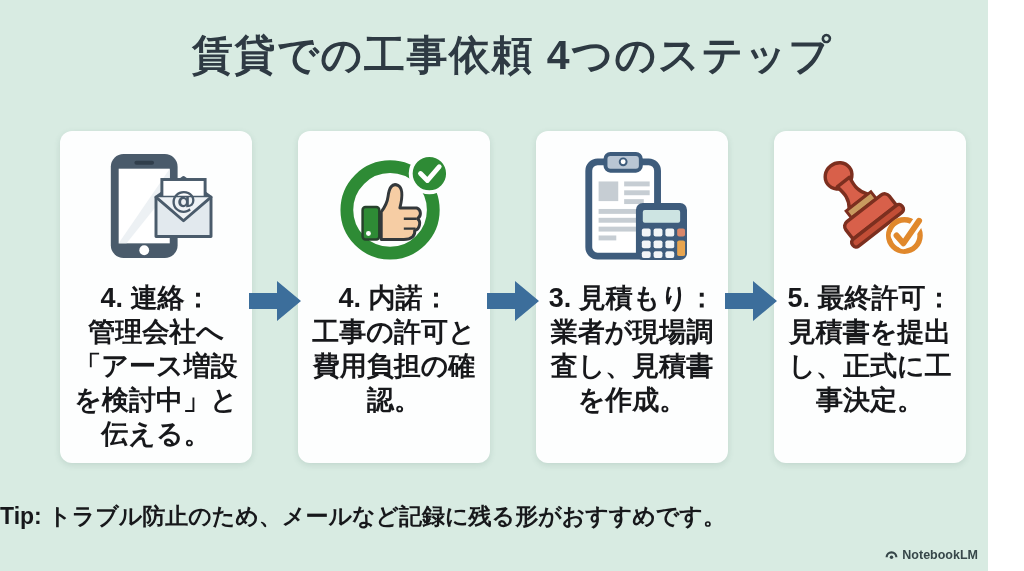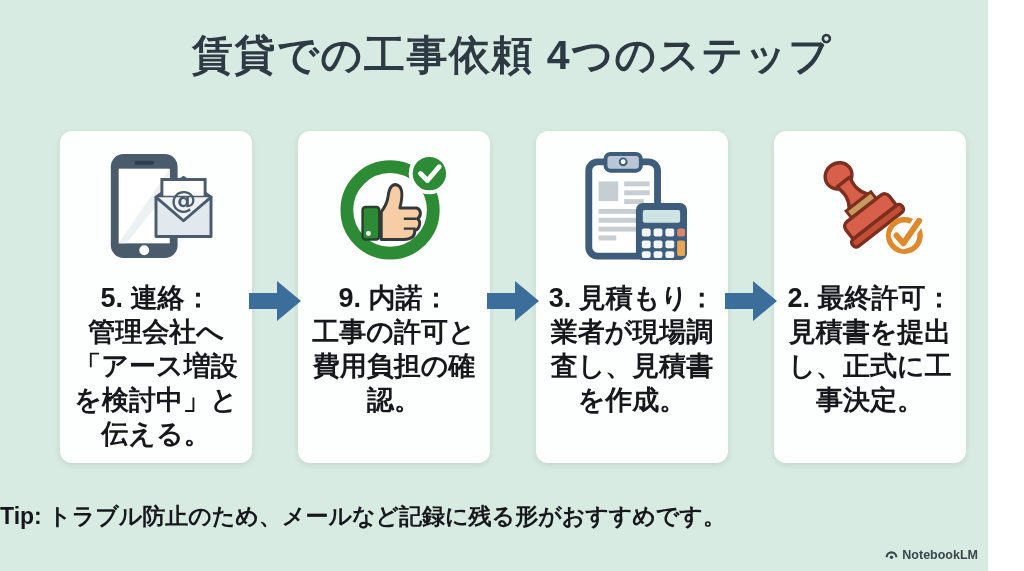--- a/index.html
+++ b/index.html
@@ -68,40 +68,40 @@
           <rect x="22" y="17" width="52" height="76" fill="#ffffff"></rect>
           <polygon points="22,93 74,17 74,38 30,93" fill="#edf1f4"></polygon>
           <circle cx="48" cy="100" r="5" fill="#ffffff"></circle>
           <polygon points="60,46 88,26 116,46" fill="#f2f5f7" stroke="#4a5b6b" stroke-width="3" stroke-linejoin="round"></polygon>
           <rect x="66" y="28" width="44" height="36" fill="#ffffff" stroke="#4a5b6b" stroke-width="3"></rect>
           <path d="M60,46 L116,46 L116,86 L60,86 Z" fill="#e2e9ee" stroke="#4a5b6b" stroke-width="3" stroke-linejoin="round"></path>
           <path d="M60,46 L88,70 L116,46" fill="#eef2f5" stroke="#4a5b6b" stroke-width="3" stroke-linejoin="round"></path>
           <text x="88" y="58" font-size="26" font-weight="bold" fill="#4a5b6b" text-anchor="middle" font-family="DejaVu Sans, sans-serif">@</text>
         </svg>
       </div>
-      <div class="card-text">5. 連絡：
+      <div class="card-text">4. 連絡：
 管理会社へ
 「アース増設
 を検討中」と
 伝える。</div>
     </div>
 
     <div class="card">
       <div class="icon-wrap">
         <svg width="118" height="110" viewBox="0 0 120 112">
           <circle cx="56" cy="59" r="44" fill="none" stroke="#2e8b35" stroke-width="13"></circle>
           <rect x="28" y="56" width="17" height="33" rx="3" fill="#2e8b35" stroke="#27422c" stroke-width="2.5"></rect>
           <circle cx="34" cy="83" r="2.5" fill="#ffffff"></circle>
           <path d="M47,89 L70,89 C78,89 82,85 81,80 C86,79 88,71 84,68 C88,65 88,59 83,57 L66,57 C68,49 70,37 64,34 C58,31 55,37 54,45 C53,53 50,57 47,61 Z" fill="#f6cda4" stroke="#33383b" stroke-width="3" stroke-linejoin="round"></path>
           <path d="M70,68 L83,68 M70,78 L82,78" stroke="#33383b" stroke-width="2.5" fill="none"></path>
           <circle cx="96" cy="22" r="19" fill="#2e8b35" stroke="#fdfefe" stroke-width="4"></circle>
           <path d="M87,22 L94,29 L106,15" stroke="#ffffff" stroke-width="5" fill="none" stroke-linecap="round" stroke-linejoin="round"></path>
         </svg>
       </div>
-      <div class="card-text">9. 内諾：
+      <div class="card-text">4. 内諾：
 工事の許可と
 費用負担の確
 認。</div>
     </div>
 
     <div class="card">
       <div class="icon-wrap">
         <svg width="118" height="110" viewBox="0 0 120 112">
           <rect x="16" y="10" width="70" height="96" rx="9" fill="#ffffff" stroke="#3e5c7c" stroke-width="7"></rect>
           <rect x="33" y="2" width="36" height="17" rx="5" fill="#b9c6d4" stroke="#3e5c7c" stroke-width="4"></rect>
@@ -143,21 +143,21 @@
             <path d="M44,24 C46,35 46,41 40,49 L64,49 C58,41 58,35 60,24 Z" fill="#d8604a" stroke="#7c2f1f" stroke-width="3.5" stroke-linejoin="round"></path>
             <rect x="36" y="49" width="32" height="9" fill="#c99a5f" stroke="#7c2f1f" stroke-width="3"></rect>
             <path d="M30,58 h44 a6,6 0 0 1 6,6 v12 h-56 v-12 a6,6 0 0 1 6,-6 z" fill="#d8604a" stroke="#7c2f1f" stroke-width="3.5"></path>
             <rect x="20" y="76" width="64" height="9" rx="4" fill="#c24e36" stroke="#7c2f1f" stroke-width="3.5"></rect>
           </g>
           <circle cx="95" cy="85" r="16" fill="none" stroke="#e0882c" stroke-width="5.5"></circle>
           <path d="M87,85 L94,93 L110,70" stroke="#fdfefe" stroke-width="12" fill="none" stroke-linecap="round" stroke-linejoin="round"></path>
           <path d="M87,85 L94,93 L110,70" stroke="#e0882c" stroke-width="6" fill="none" stroke-linecap="round" stroke-linejoin="round"></path>
         </svg>
       </div>
-      <div class="card-text">2. 最終許可：
+      <div class="card-text">5. 最終許可：
 見積書を提出
 し、正式に工
 事決定。</div>
     </div>
 
   </div>
 
   <svg class="arrow arrow-1" viewBox="0 0 52 40">
     <polygon points="0,12 28,12 28,0 52,20 28,40 28,28 0,28" fill="#3c6e9b"></polygon>
   </svg>

